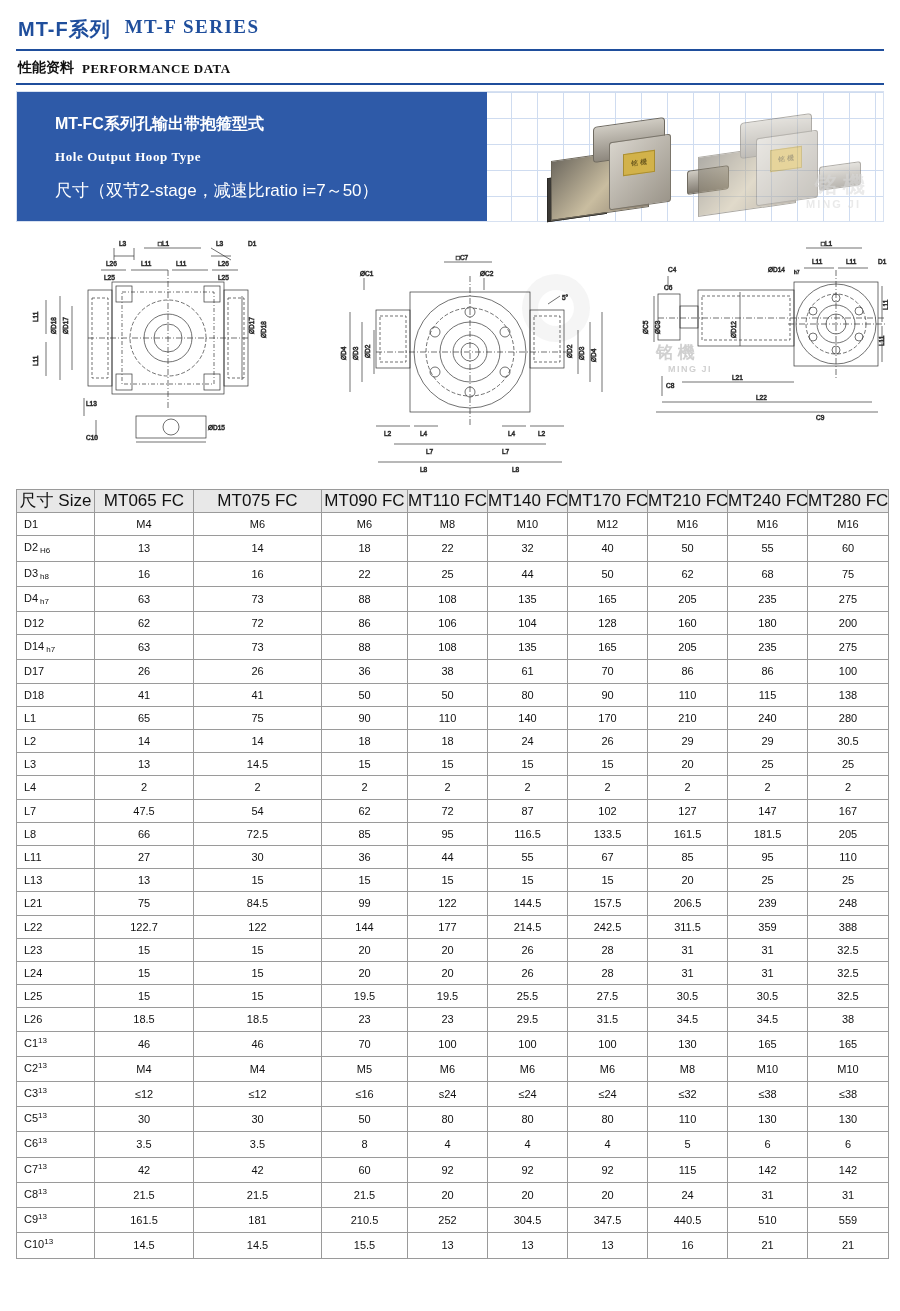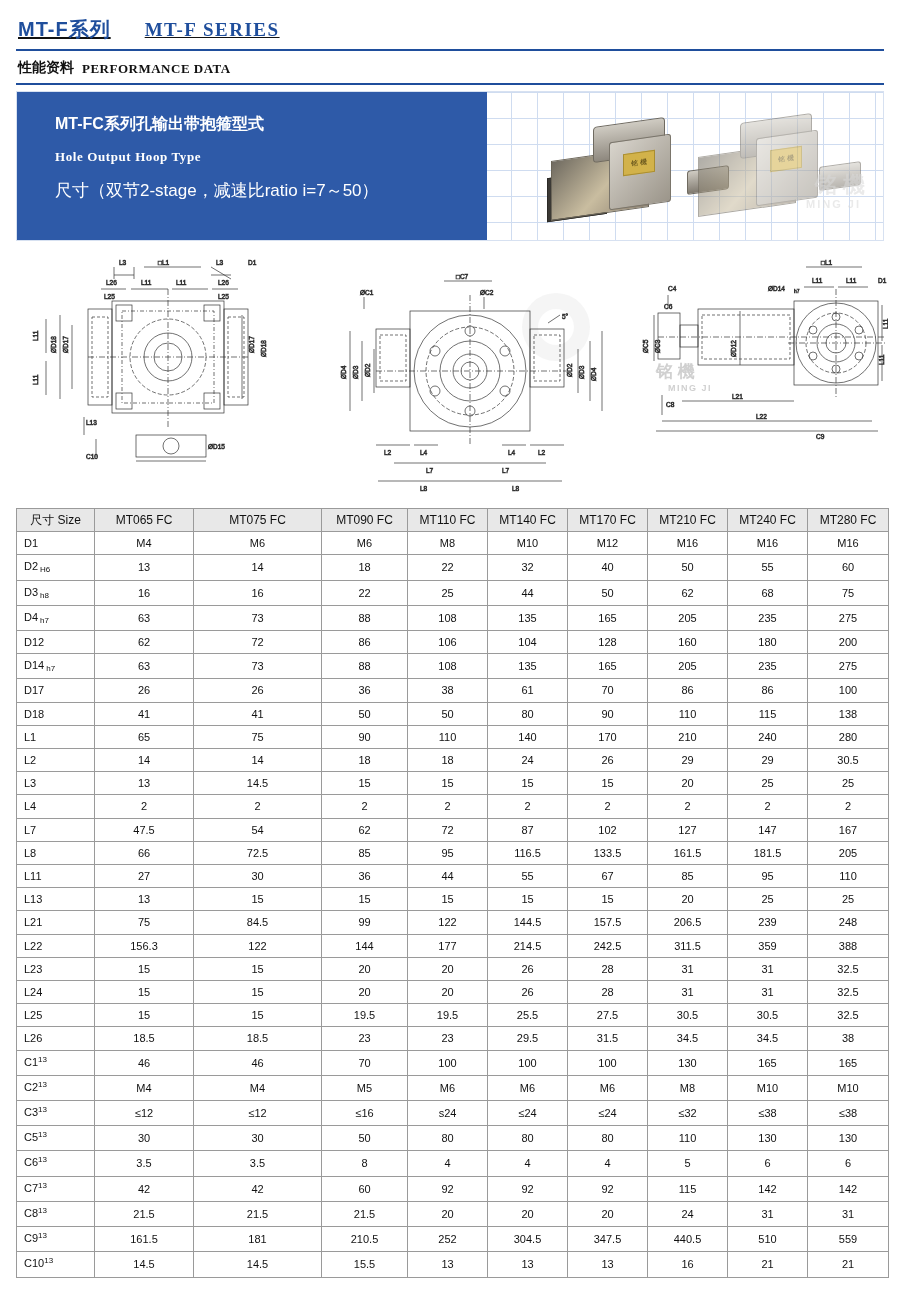--- a/index.html
+++ b/index.html
@@ -20,23 +20,22 @@
     height: 1311px;
     position: relative;
     box-sizing: border-box;
     padding: 0 14px;
   }
 
   
   .header {
     padding: 16px 4px 6px 4px;
     display: flex;
-    align-items: center;
-    gap: 34px;
-    text-decoration: underline;
+    align-items: flex-start;
+    gap: 14px;
   }
   .header .title-cn {
     color: #1f4e9c;
     font-size: 20px;
     font-weight: bold;
     letter-spacing: 1px;
   }
   .header .title-en {
     color: #1f4e9c;
     font-size: 19px;
@@ -63,21 +62,21 @@
   .subheader .sub-en {
     font-size: 13px;
     font-weight: bold;
     font-family: "Liberation Serif", serif;
     letter-spacing: 0.5px;
   }
 
   
   .banner {
     position: relative;
-    height: 150px;
+    height: 131px;
     margin: 6px 2px 0 2px;
     background:
       repeating-linear-gradient(to right, #cfdcf0 0 1px, transparent 1px 26px),
       repeating-linear-gradient(to bottom, #cfdcf0 0 1px, transparent 1px 26px),
       #ffffff;
     border: 1px solid #d7e1f1;
     box-sizing: border-box;
   }
   .banner-blue {
     position: absolute;
@@ -206,21 +205,21 @@
     text-align: center;
     padding: 0;
     height: 22.2px;
     line-height: 22.2px;
     overflow: hidden;
     white-space: nowrap;
   }
   table.spec thead th {
     background: #e8e8e8;
     font-weight: normal;
-    font-size: 12px;
+    font-size: 17px;
   }
   table.spec td.rowhead {
     text-align: left;
     padding-left: 7px;
     background: #ffffff;
   }
   table.spec td.rowhead sub {
     font-size: 8px;
     vertical-align: baseline;
     position: relative;
@@ -720,21 +719,21 @@
           <td>99</td>
           <td>122</td>
           <td>144.5</td>
           <td>157.5</td>
           <td>206.5</td>
           <td>239</td>
           <td>248</td>
         </tr>
         <tr>
           <td class="rowhead">L22</td>
-          <td>156.3</td>
+          <td>122.7</td>
           <td>122</td>
           <td>144</td>
           <td>177</td>
           <td>214.5</td>
           <td>242.5</td>
           <td>311.5</td>
           <td>359</td>
           <td>388</td>
         </tr>
         <tr>

